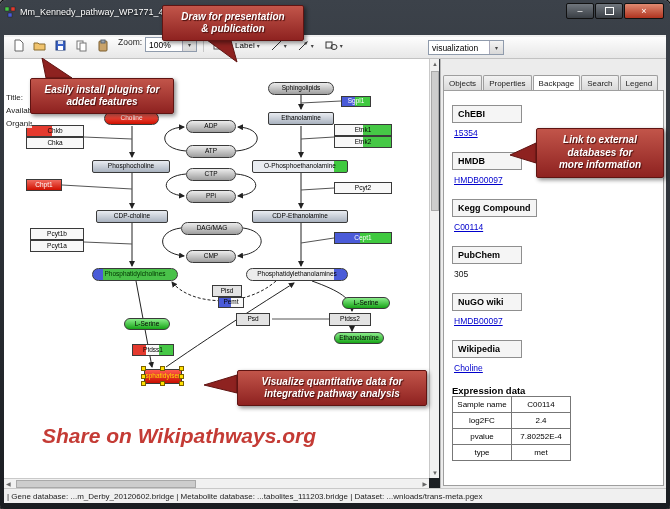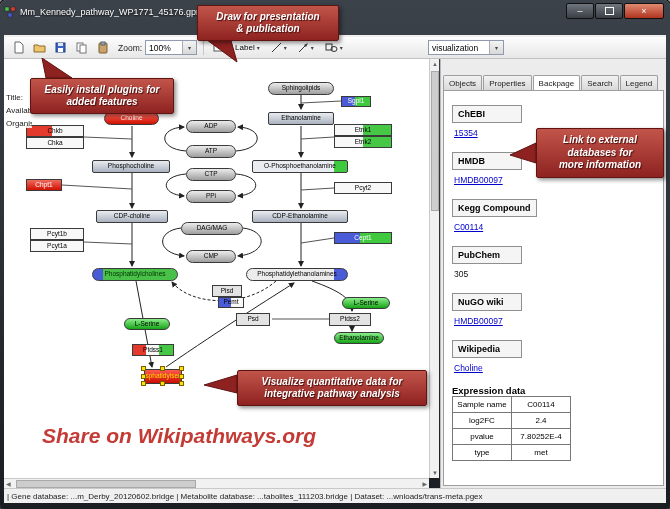--- a/index.html
+++ b/index.html
@@ -8,21 +8,21 @@
   #titlebar{position:absolute;left:4px;top:3px;right:4px;height:18px;display:flex;align-items:center;color:#fff;font-size:9px;}
   #title-text{margin-left:4px;text-shadow:0 1px 2px #000;white-space:nowrap;overflow:hidden;}
   #win-controls{position:absolute;right:2px;top:0;display:flex;gap:1px;}
   .wbtn{width:26px;height:14px;display:flex;align-items:center;justify-content:center;background:linear-gradient(#70767d,#3a3f45);border:1px solid #111;border-radius:2px;color:#fff;font-size:9px;line-height:1;}
   .wbtn.close{width:38px;background:linear-gradient(#e08a71,#b03420);}
   .maxbox{width:7px;height:6px;border:1px solid #fff;display:inline-block;}
   
   #menubar{position:absolute;left:4px;top:35px;right:4px;height:16px;background:#f0f0f0;border-bottom:1px solid #d8d8d8;display:flex;align-items:center;font-size:9px;color:#111;}
   .menu-item{padding:2px 7px;cursor:default;}
   
-  #toolbar{position:absolute;left:4px;top:37px;right:4px;height:22px;background:linear-gradient(#fdfdfd,#e7e7e7);border-bottom:1px solid #c2c2c2;display:flex;align-items:center;gap:3px;padding-left:5px;box-sizing:border-box;}
+  #toolbar{position:absolute;left:4px;top:37px;right:4px;height:22px;background:linear-gradient(#fdfdfd,#e7e7e7);border-bottom:1px solid #c2c2c2;display:flex;align-items:flex-start;gap:3px;padding-left:5px;box-sizing:border-box;}
   .tbtn{width:18px;height:17px;display:flex;align-items:center;justify-content:center;background:transparent;border:1px solid transparent;border-radius:2px;padding:0;}
   .tbtn.wide{width:auto;padding:0 3px;font-size:8px;gap:2px;}
   .tsep{width:1px;height:15px;background:#c6c6c6;margin:0 3px;}
   .caret{font-size:6px;color:#444;}
   #zoom-label{font-size:8.5px;color:#222;margin-left:4px;}
   .combo{height:15px;background:#fff;border:1px solid #8f9bac;display:flex;align-items:center;font-size:8.5px;padding-left:3px;box-sizing:border-box;}
   .combo .cbtn{margin-left:auto;width:13px;height:13px;background:linear-gradient(#f4f4f4,#d8d8d8);border-left:1px solid #aab;display:flex;align-items:center;justify-content:center;}
   #zoom-combo{width:52px;}
   #viz-combo{position:absolute;left:424px;top:3px;width:76px;}
   
@@ -323,21 +323,21 @@
           </tr>
         </tbody>
       </table>
     </div>
   </div>
 
   <div id="statusbar">
     <span id="status-text">| Gene database: ...m_Derby_20120602.bridge | Metabolite database: ...tabolites_111203.bridge | Dataset: ...wnloads/trans-meta.pgex</span>
   </div>
 
-  <div class="callout" style="left:162px;top:5px;width:140px;height:34px;margin-left:35px;">Draw for presentation
+  <div class="callout" style="left:162px;top:5px;width:140px;height:34px;">Draw for presentation
 &amp; publication</div>
   <svg class="pointer" style="left:185px;top:37px;" width="60" height="26">
     <polygon points="18,0 45,0 52,25" fill="#8e2220" stroke="#5f1412" stroke-width="1"></polygon>
   </svg>
 
   <div class="callout" style="left:30px;top:78px;width:142px;height:34px;">Easily install plugins for
 added features</div>
   <svg class="pointer" style="left:30px;top:58px;" width="60" height="21">
     <polygon points="16,20 42,20 12,0" fill="#8e2220" stroke="#5f1412" stroke-width="1"></polygon>
   </svg>

